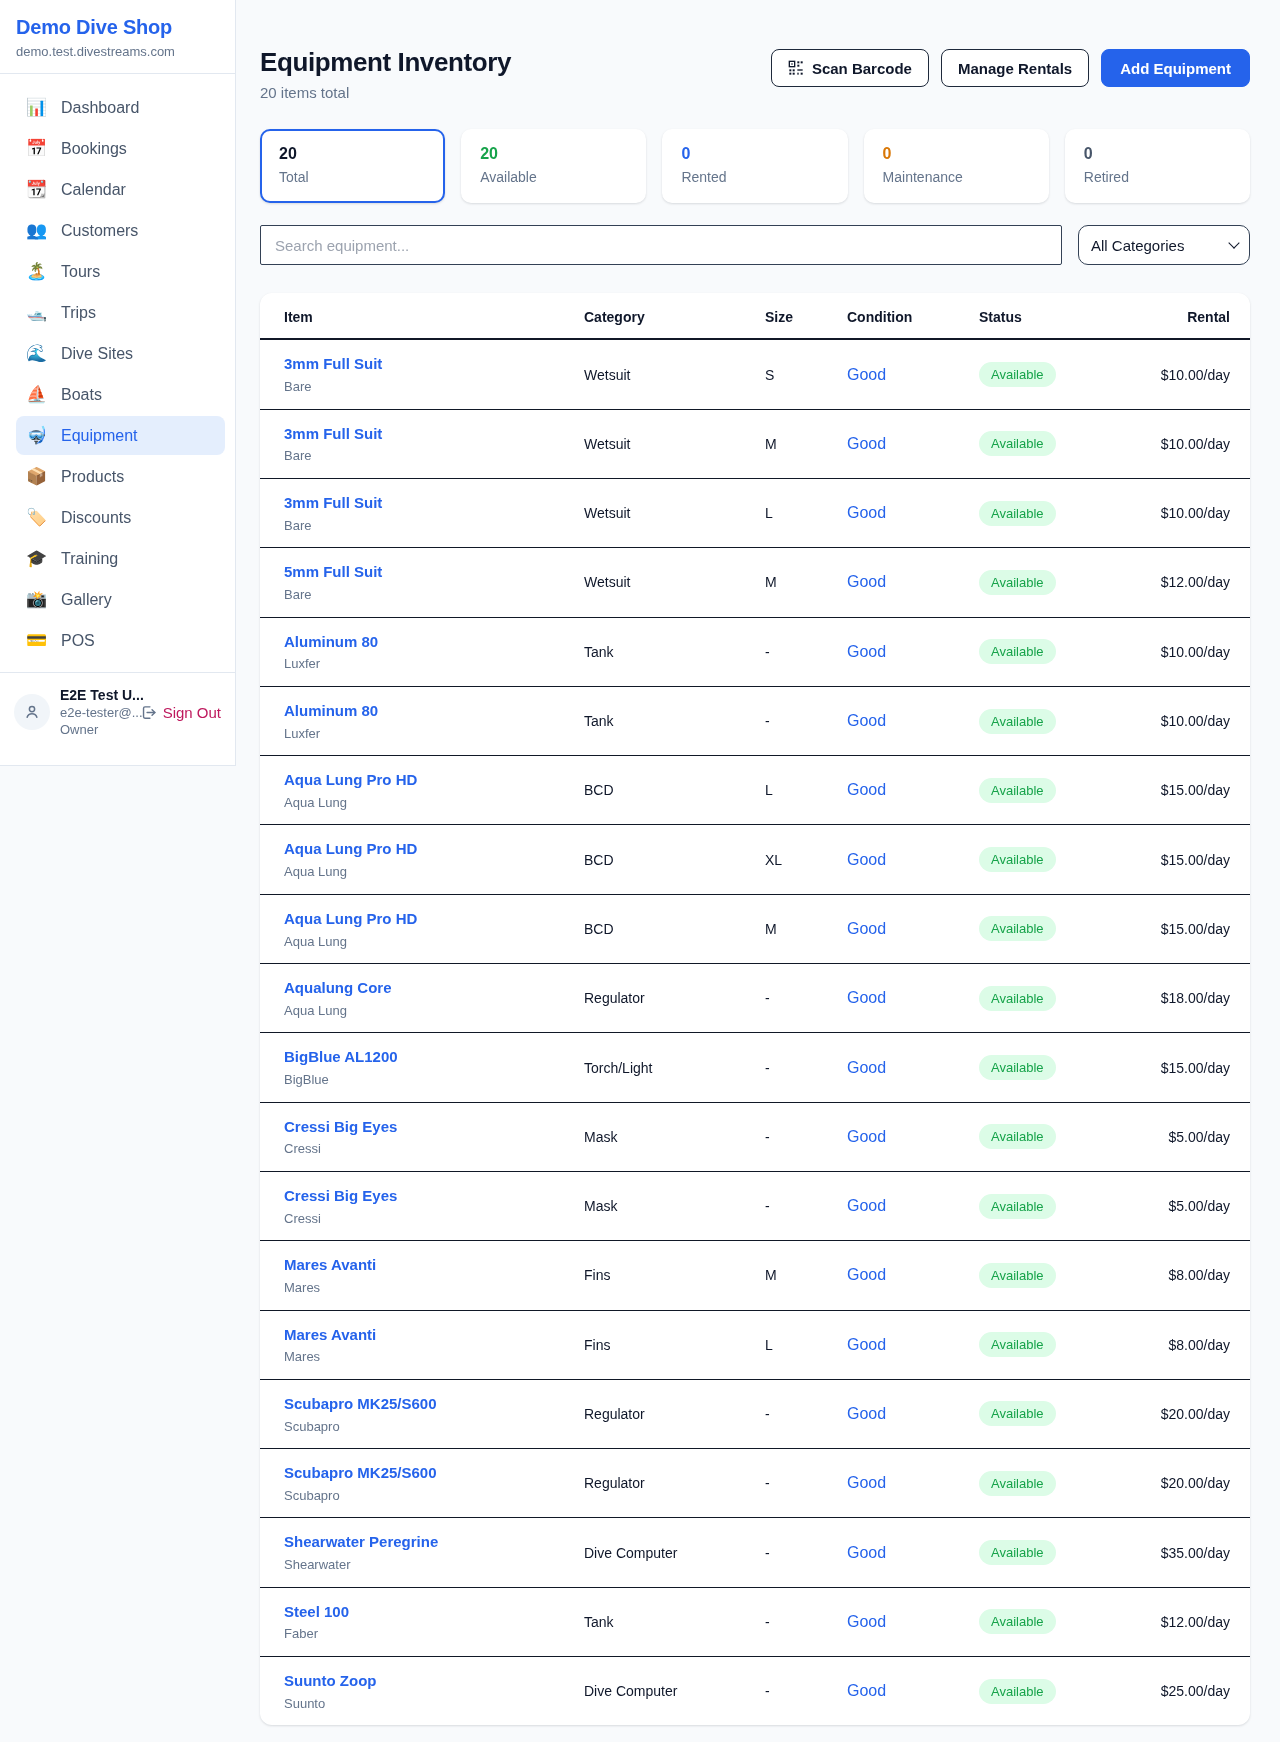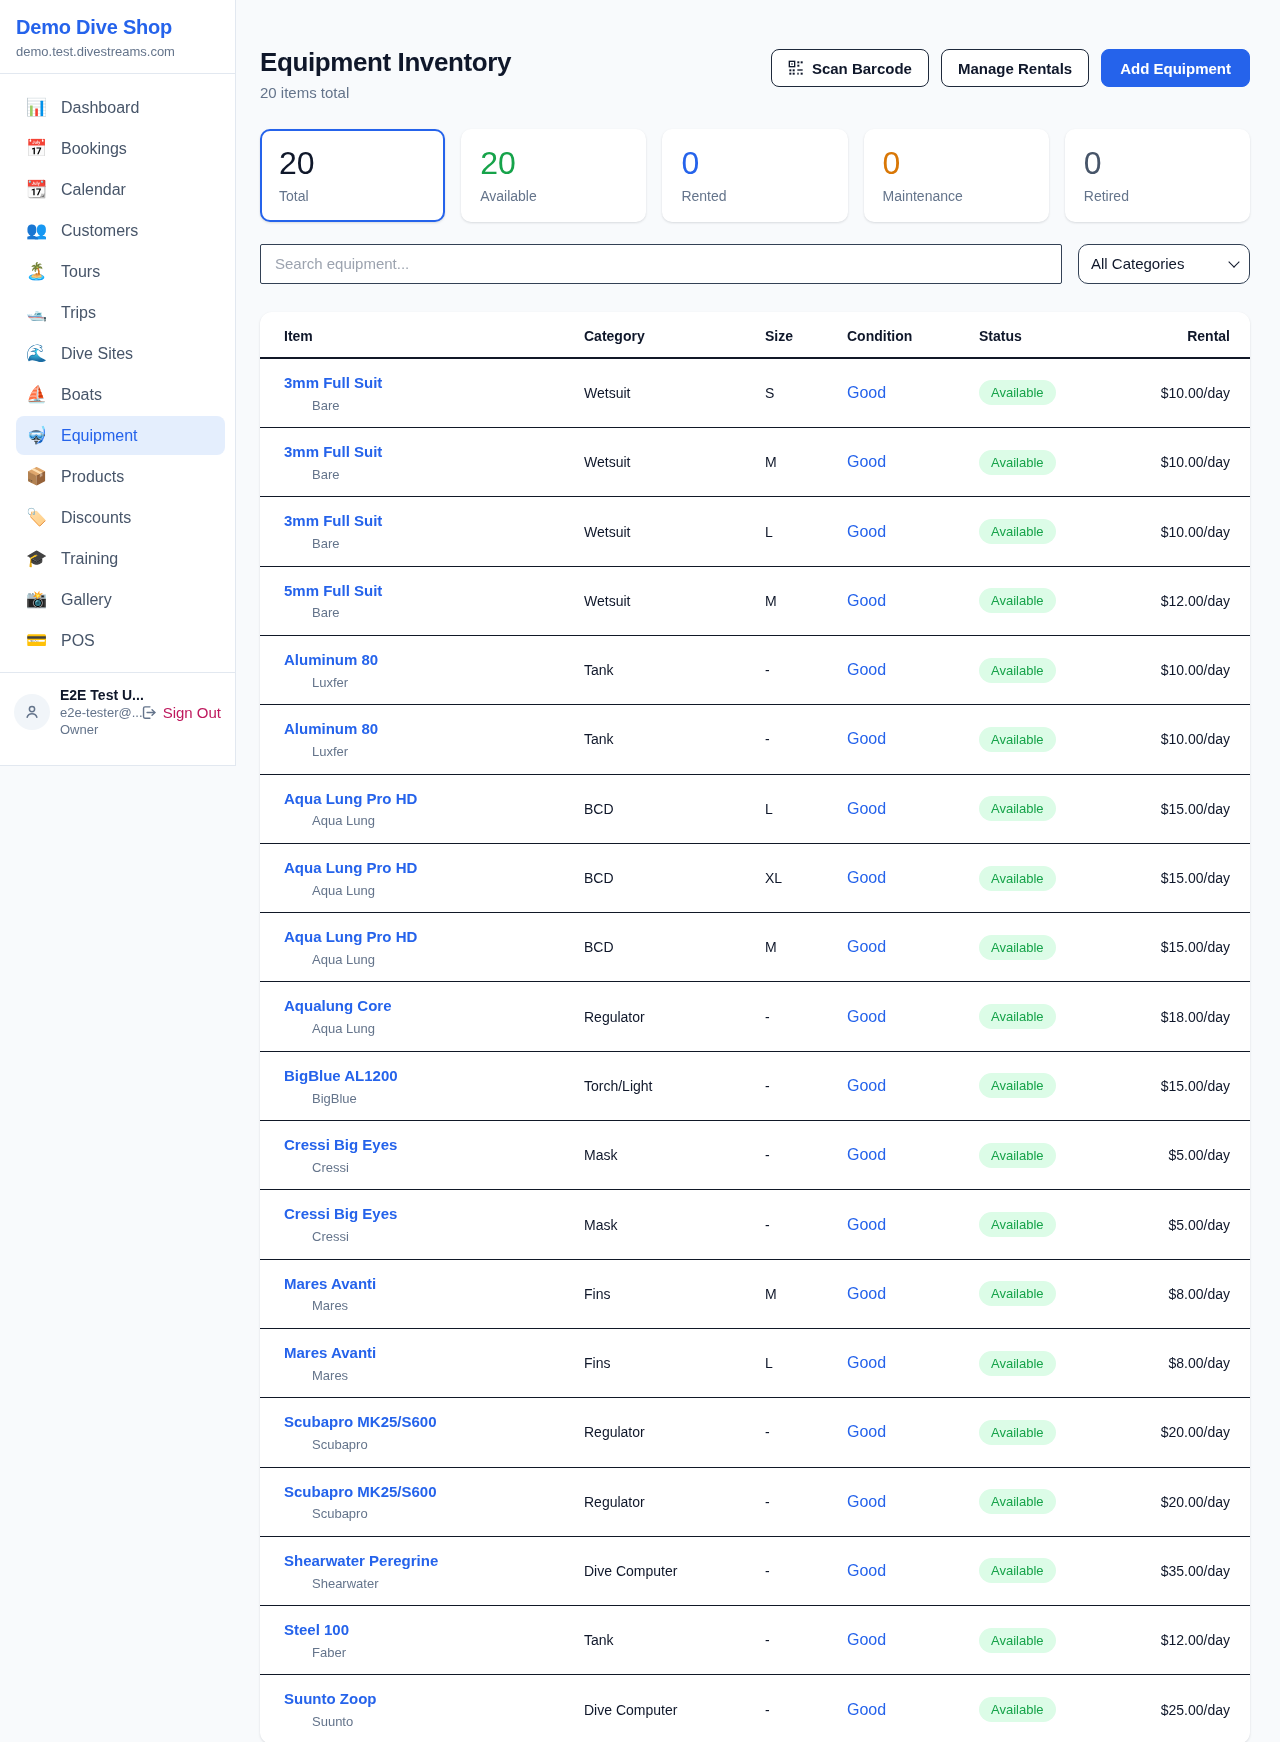--- a/index.html
+++ b/index.html
@@ -67,21 +67,21 @@
 
   
   .stats { display:flex; gap:16px; margin-top:28px; }
   .stat-card {
     flex:1 1 0; background:#ffffff; border-radius:10px;
     border:1px solid transparent;
     box-shadow:0 1px 2px rgba(15,23,42,.06), 0 1px 3px rgba(15,23,42,.08);
     padding:15px 18px 17px 18px; cursor:pointer;
   }
   .stat-card.selected { border:2px solid #2563eb; padding:14px 17px 16px 17px; }
-  .stat-value { font-size:32px; font-weight:400; line-height:1.15; }
+  .stat-value { font-size:16px; font-weight:700; line-height:1.15; }
   .stat-label { font-size:14px; color:#64748b; margin-top:6px; }
 
   
   .filters { display:flex; gap:16px; margin-top:22px; }
   .search-input {
     flex:1 1 auto; height:40px; border:1.5px solid #334155; border-radius:2px;
     padding:0 14px; font-size:15px; color:#0f172a; background:#ffffff;
     font-family:"Liberation Sans", sans-serif; outline:none;
   }
   .search-input::placeholder { color:#9ca3af; }
@@ -107,21 +107,21 @@
   table { width:100%; border-collapse:collapse; table-layout:fixed; }
   th {
     text-align:left; font-size:14px; font-weight:700; color:#0f172a;
     padding:16px 24px 13px 0; border-bottom:2px solid #111827;
   }
   th:first-child, td:first-child { padding-left:24px; }
   th.col-rental, td.cell-rental { text-align:right; padding-right:20px; }
   td { padding:13px 24px 13px 0; border-bottom:1px solid #111827; vertical-align:middle; }
   tr:last-child td { border-bottom:none; }
   .item-name { color:#2563eb; font-size:15px; font-weight:600; cursor:pointer; line-height:1.45; }
-  .item-brand { color:#64748b; font-size:13px; margin-top:3px; line-height:1.35;margin-left:28px; }
+  .item-brand { color:#64748b; font-size:13px; margin-top:3px; line-height:1.35; }
   .cell-category, .cell-size { font-size:14px; color:#0f172a; }
   .condition-link { color:#2563eb; font-size:16px; cursor:pointer; }
   .status-badge {
     display:inline-block; background:#dcfce7; color:#16a34a;
     font-size:13px; padding:5px 12px; border-radius:999px;
   }
   .cell-rental { font-size:14px; color:#0f172a; }
 </style>
 </head>
 <body>

